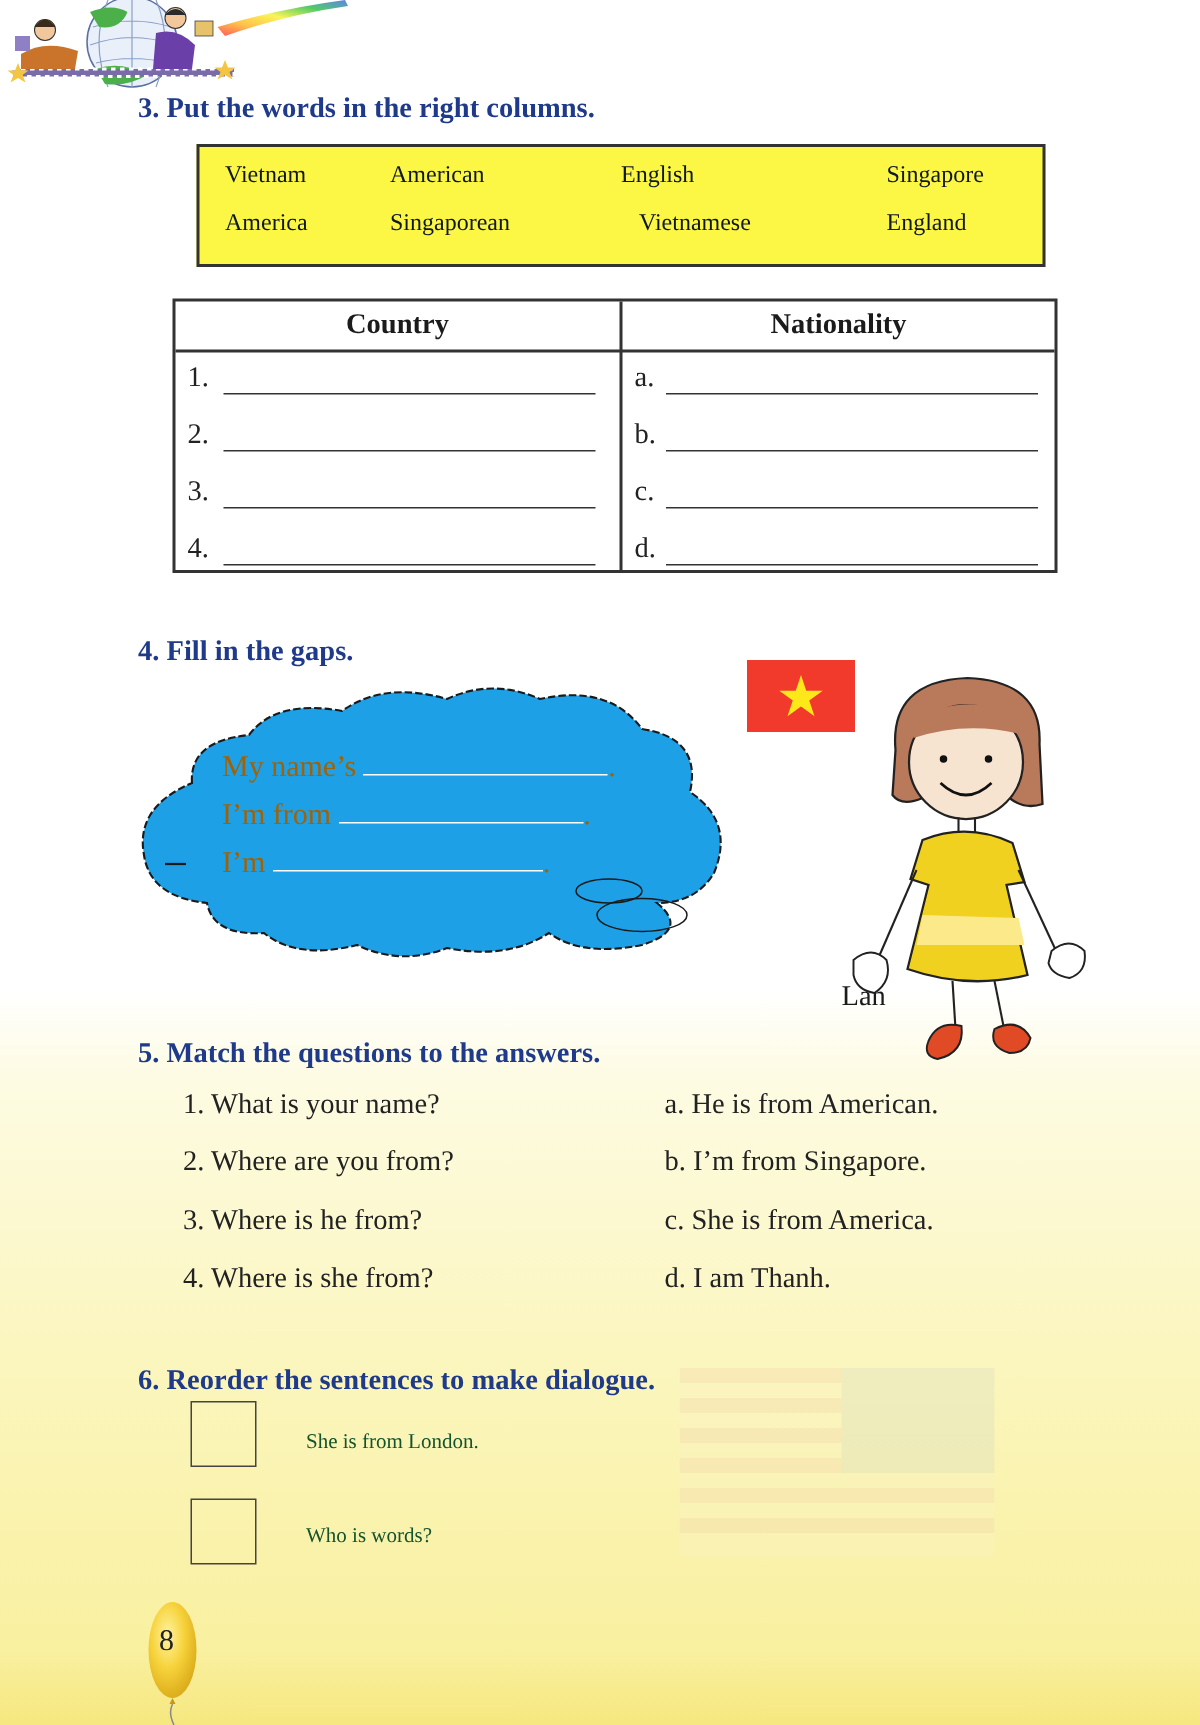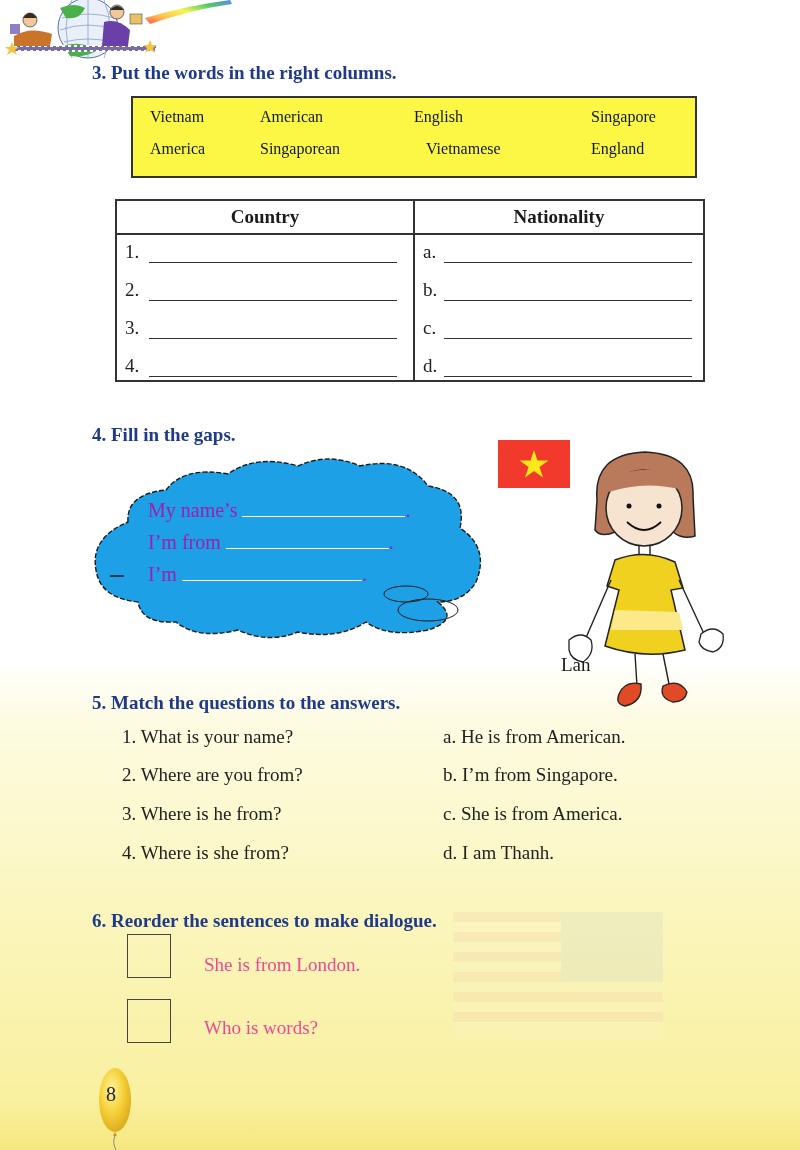--- a/index.html
+++ b/index.html
@@ -30,34 +30,34 @@
     border: 2px solid #333; box-sizing: border-box; background: transparent;
   }
   .col-divider { left: 296px; top: 0; width: 2px; height: 100%; background: #333; }
   .head-divider { left: 0; top: 32px; width: 100%; height: 2px; background: #333; }
   .col-head { font-weight: bold; font-size: 19px; top: 5px; text-align: center; }
   .row-label { font-size: 19px; color: #222; }
   .blank-line { height: 1px; background: #333; }
 
   
   .cloud { left: 88px; top: 452px; width: 420px; height: 190px; }
-  .cloud-text { font-size: 20px; color: #a21caf; white-space: nowrap; }
+  .cloud-text { font-size: 20px; color: #a16207; white-space: nowrap; }
   .cloud-blank { display: inline-block; border-bottom: 1px solid #ffffff; height: 18px; vertical-align: baseline; }
 
   
   .vn-flag { left: 498px; top: 440px; width: 72px; height: 48px; background: #f23a2c; }
   .girl { left: 555px; top: 440px; width: 180px; height: 270px; }
   .girl-name { left: 561px; top: 654px; font-size: 19px; }
 
   
   .match-item { font-size: 19px; color: #222; white-space: nowrap; }
 
   
   .order-box { width: 44px; height: 44px; border: 1.5px solid #444; box-sizing: border-box; background: transparent; }
-  .order-text { font-size: 19px; color: #ec4899; white-space: nowrap; }
+  .order-text { font-size: 14px; color: #14532d; white-space: nowrap; }
 
   
   .us-flag-ghost { left: 453px; top: 912px; width: 210px; height: 126px; opacity: 0.35; }
 
   
   .balloon { left: 90px; top: 1068px; width: 50px; height: 82px; }
   .page-num { left: 101px; top: 1083px; font-size: 20px; color: #222; width: 20px; text-align: center; }
 </style>
 </head>
 <body>

